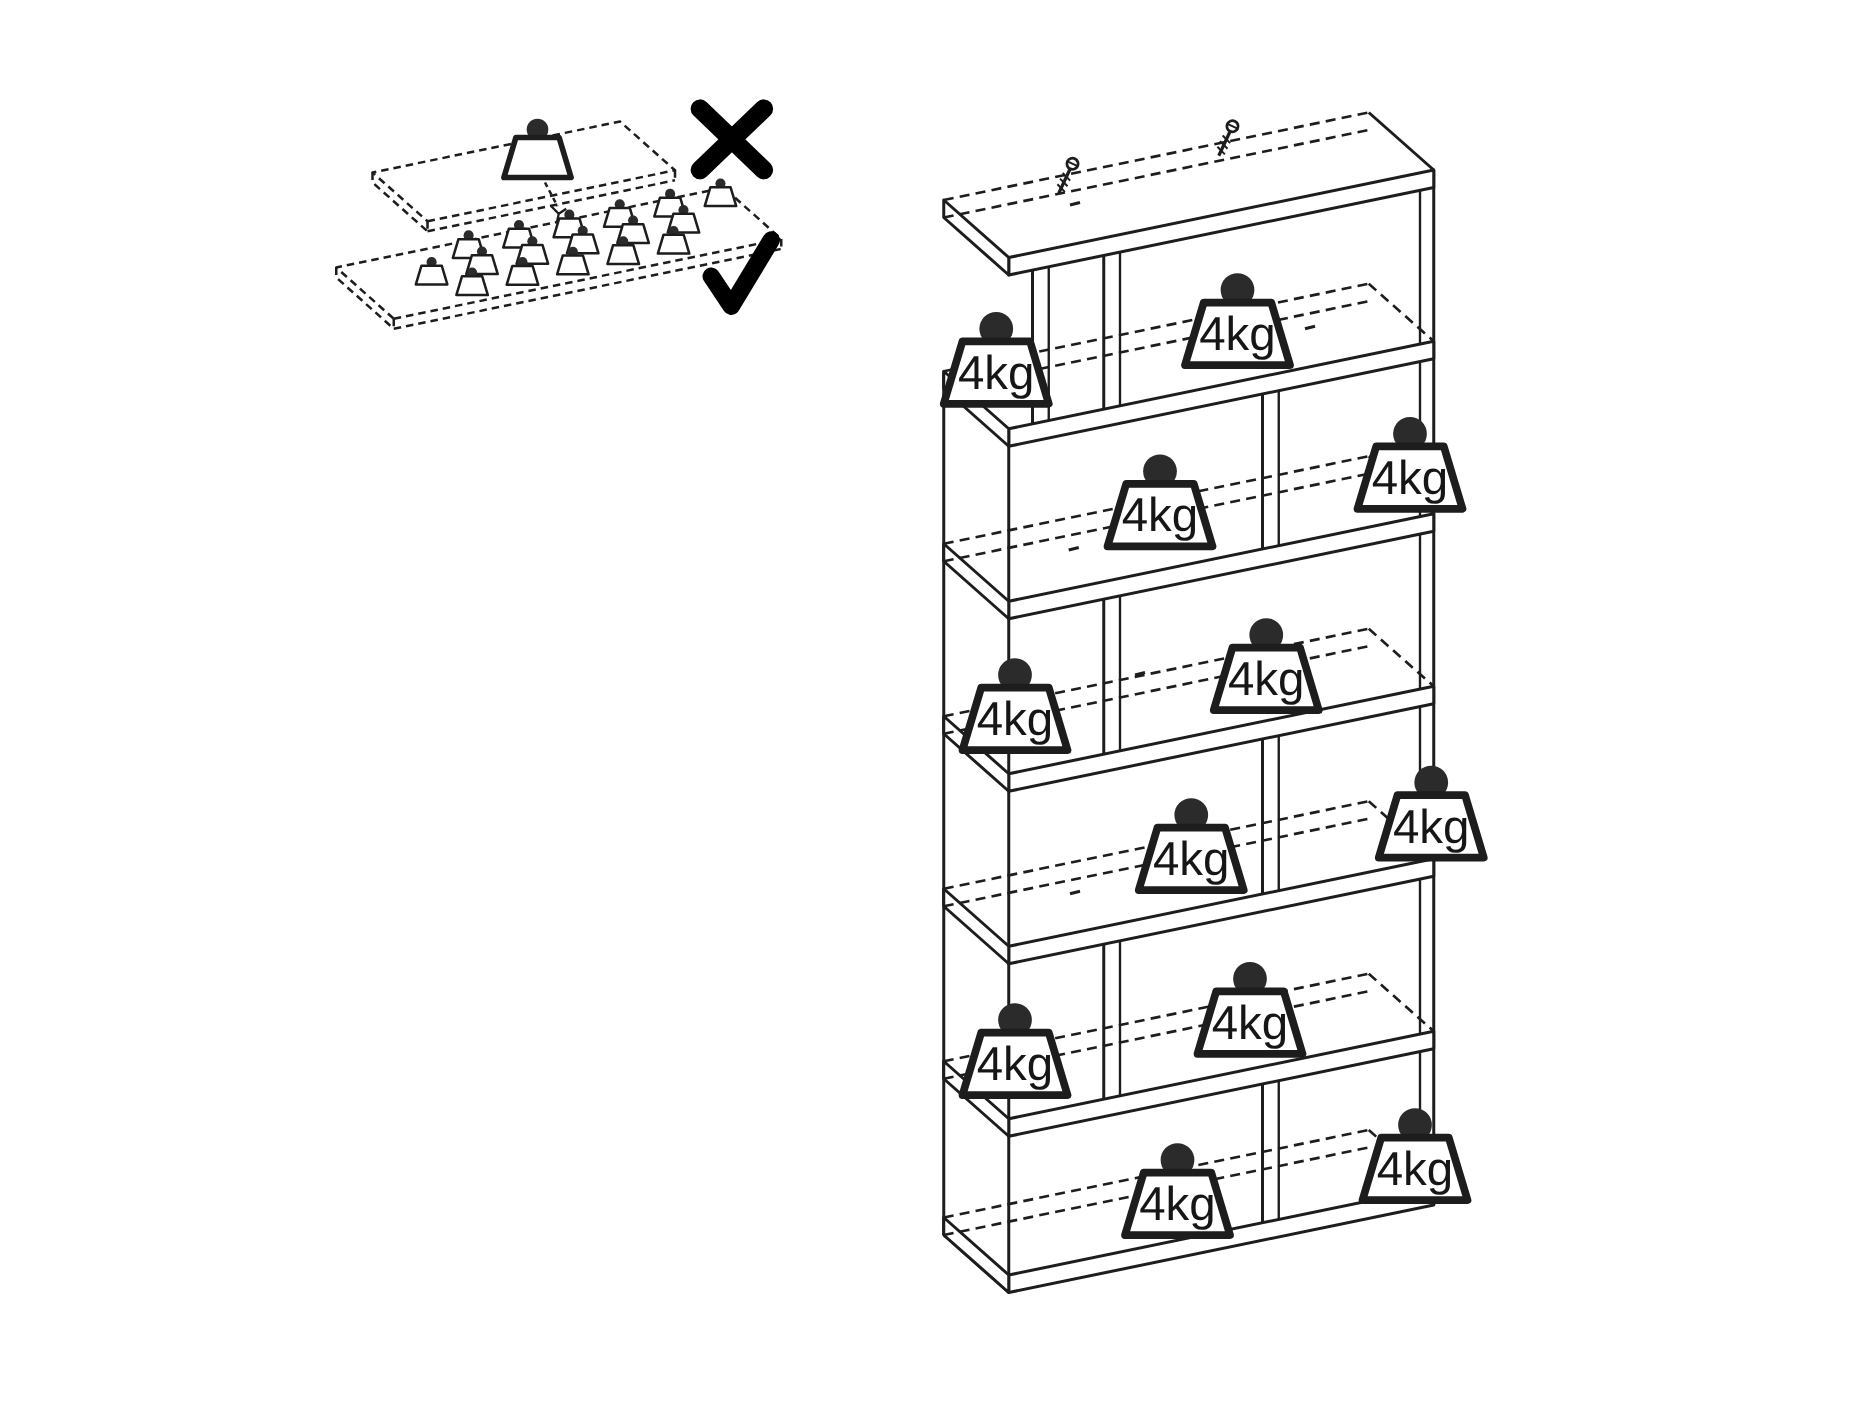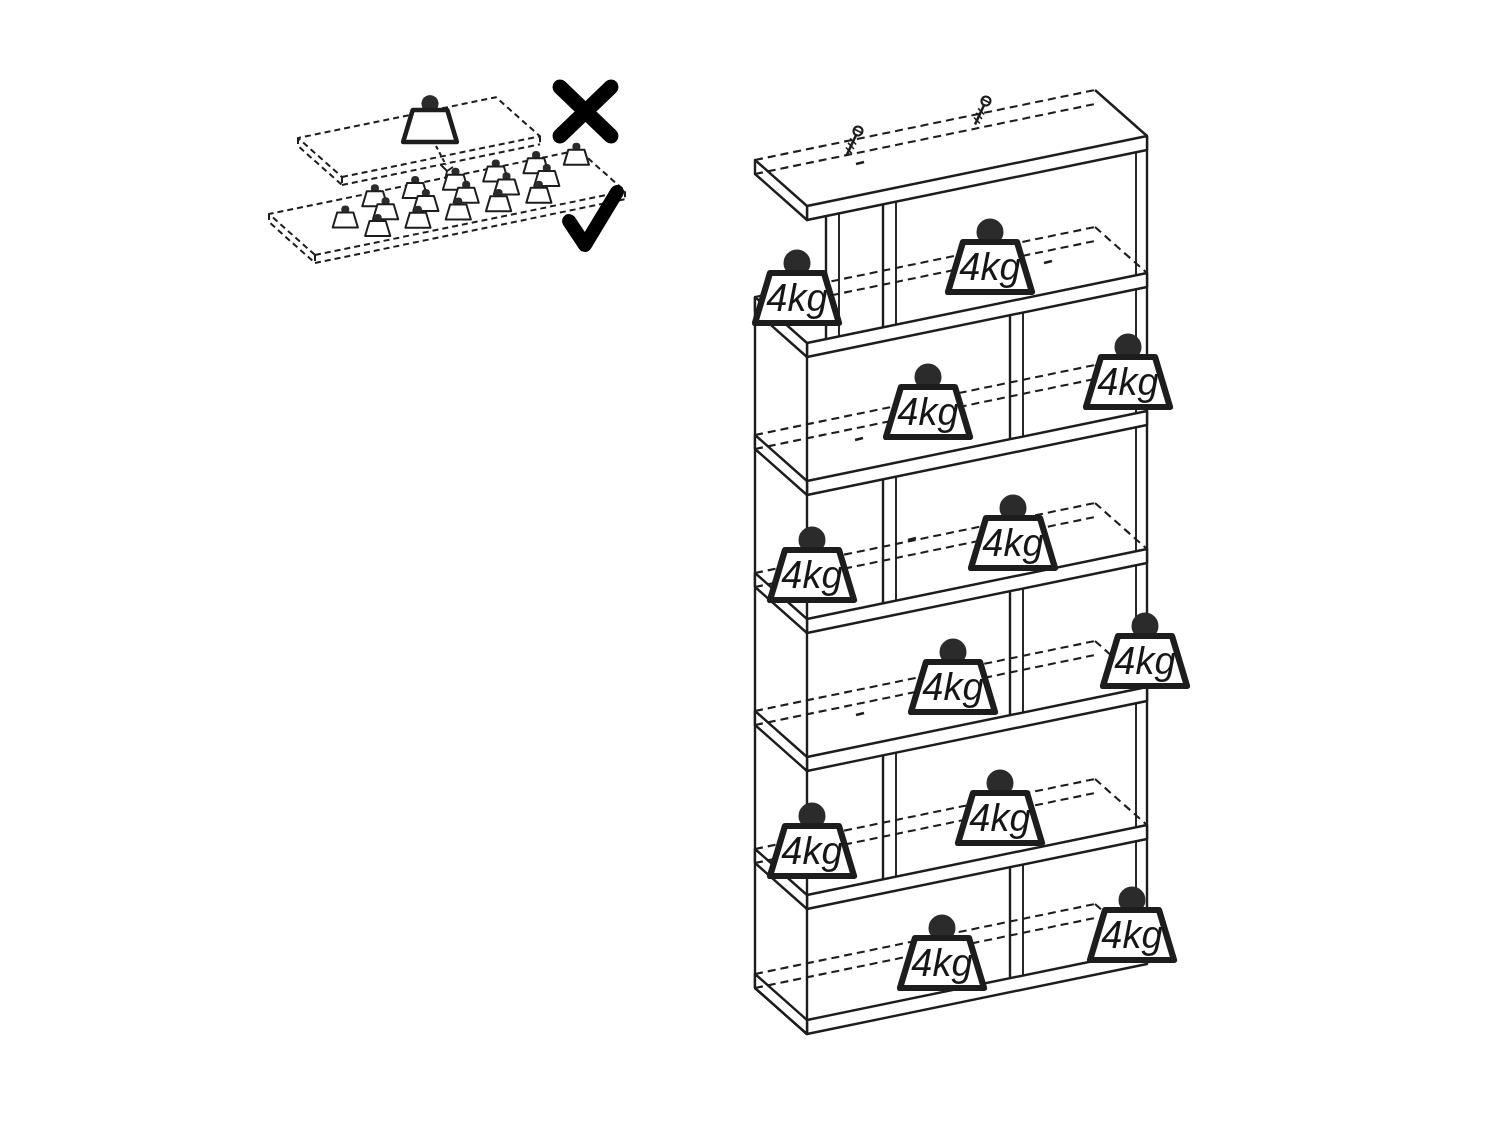--- a/index.html
+++ b/index.html
@@ -1,16 +1,16 @@
 <!DOCTYPE html>
 <html><head>
 <meta charset="utf-8">
 <style>
   html,body{margin:0;padding:0;background:#ffffff;}
-  .canvas{position:relative;width:1500px;height:1125px;background:#ffffff;overflow:hidden;font-style:italic;}
+  .canvas{position:relative;width:1500px;height:1125px;background:#ffffff;overflow:hidden;}
   svg{display:block;}
   svg text{font-family:"Liberation Sans", sans-serif;}
 </style>
 </head>
 <body>
 
 <div class="canvas">
   <svg id="scene" width="1500" height="1125" viewBox="0 0 1500 1125">
     <rect x="0" y="0" width="1500" height="1125" fill="#ffffff"></rect>
     <g>

